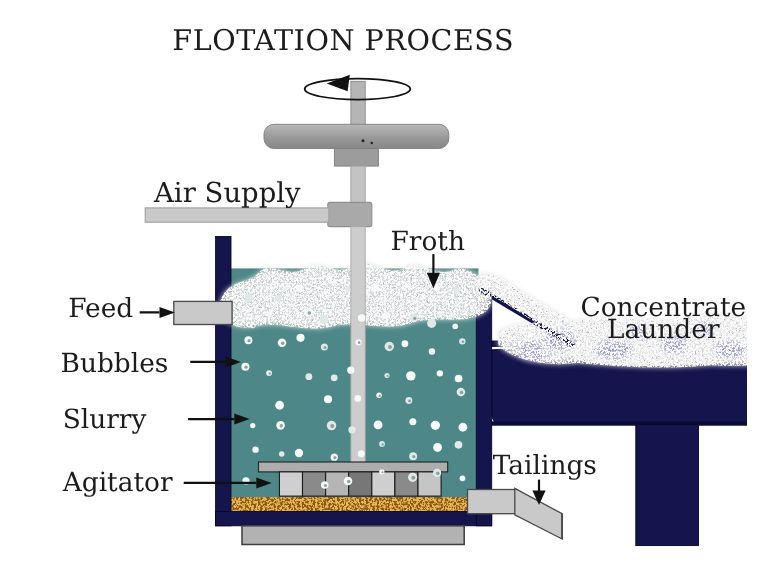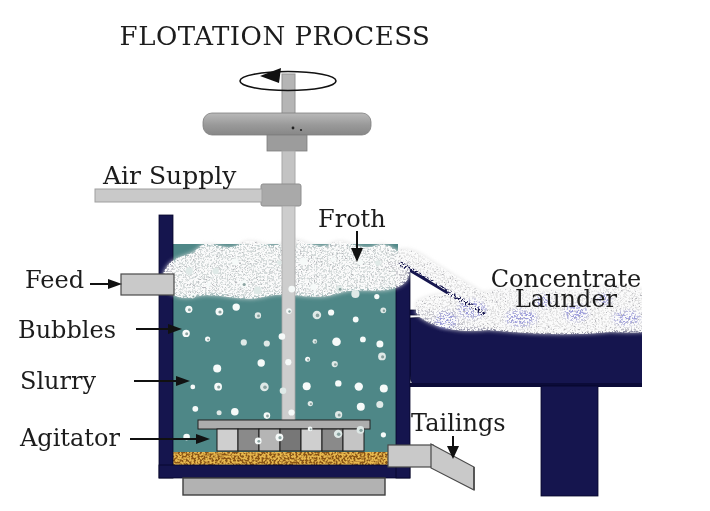--- a/index.html
+++ b/index.html
@@ -1,16 +1,16 @@
 <!DOCTYPE html>
 <html style="--navy: #15154e; --slurry: #4e8787; --metal: #9c9c9c; --metalLight: #c9c9c9; --froth: #e2e2e2; --conc: #8f8fd9; --sed: #8a5515; --ink: #1c1c1c; --bg: #ffffff;"><head>
 <meta charset="utf-8">
 <style>
   html,body{margin:0;padding:0;background:#fff;}
-  .stage{width:642px;height:511px;position:relative;background:var(--bg,#ffffff);overflow:hidden;}
+  .stage{width:642px;height:511px;position:relative;background:var(--bg,#ffffff);overflow:hidden;padding-left:37px;}
   svg{display:block;}
   text{font-family:"DejaVu Serif","Liberation Serif",serif;fill:var(--ink,#1c1c1c);}
   .title{font-size:26px;letter-spacing:.5px;}
   .lbl{font-size:24px;}
   .lblMid{text-anchor:middle;}
   .navy{fill:var(--navy,#15154e);stroke:#05052a;stroke-width:.8;}
   .navyLine{stroke:var(--navy,#15154e);fill:none;}
   .metal{fill:var(--metal,#9c9c9c);stroke:#7e7e7e;stroke-width:.8;}
   .metalLight{fill:var(--metalLight,#c9c9c9);stroke:#9f9f9f;stroke-width:1;}
   .pipe{fill:var(--metalLight,#c9c9c9);stroke:#4a4a4a;stroke-width:1.2;}

